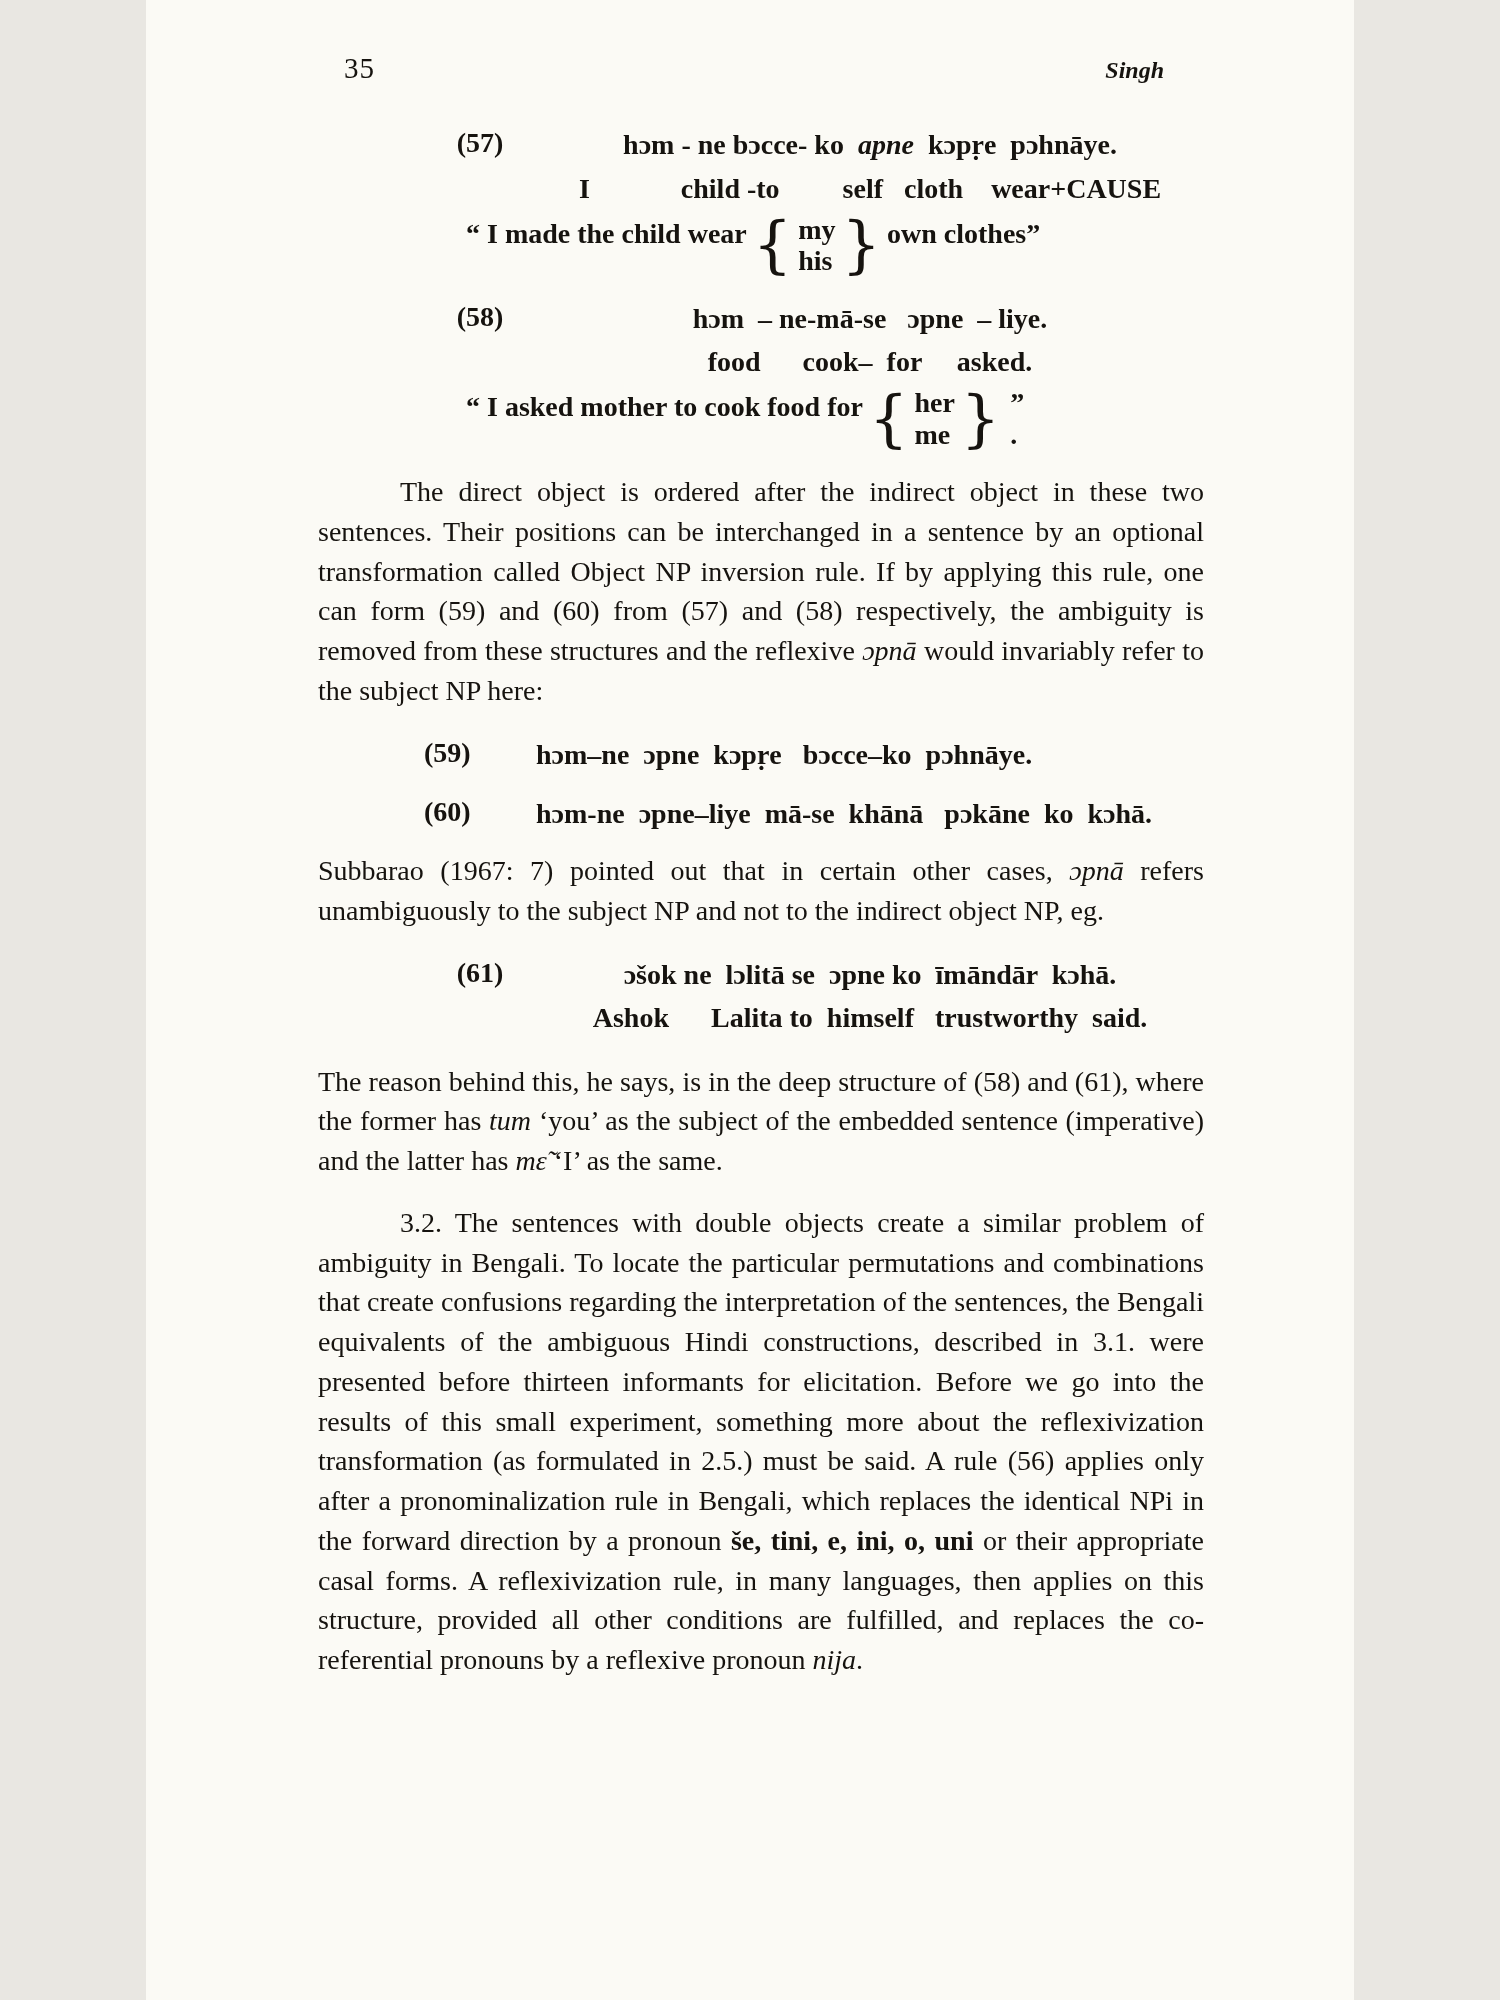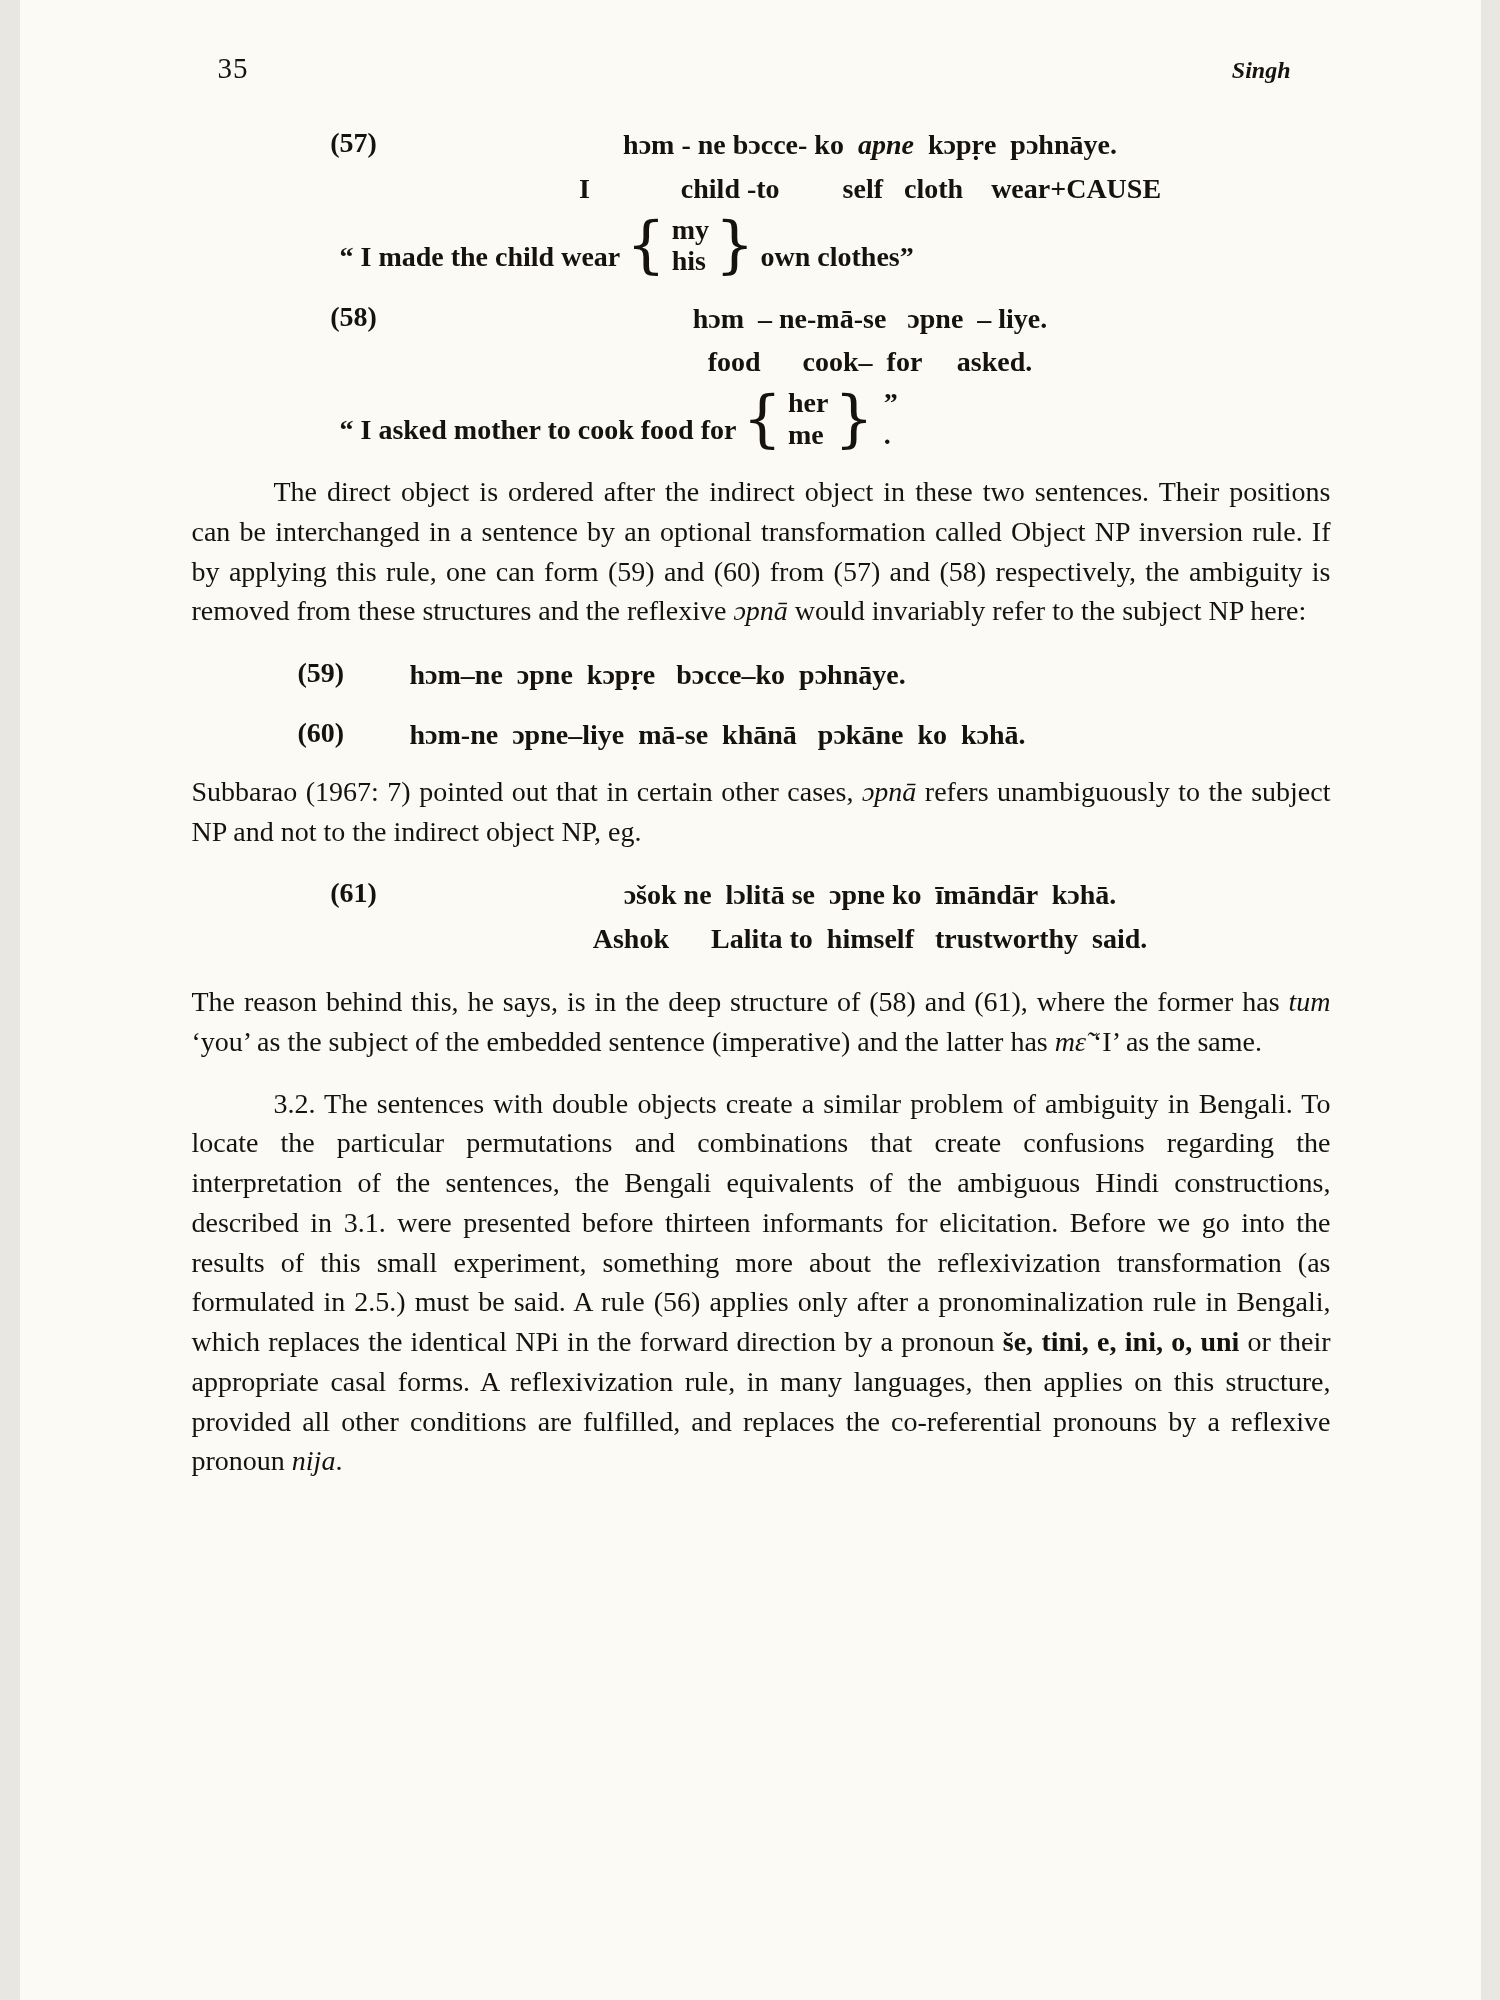--- a/index.html
+++ b/index.html
@@ -2,21 +2,21 @@
 <html><head>
 <meta charset="utf-8">
 <style>
   html, body {
     margin: 0;
     padding: 0;
     background: #e9e7e2;
   }
   .page {
     position: relative;
-    width: 1461px;
+    width: 1208px;
     min-height: 2000px;
     margin: 0 auto;
     background: #fbfaf5;
     box-sizing: border-box;
     padding: 48px 150px 40px 172px;
     font-family: "Liberation Serif", serif;
     color: #16130f;
     font-size: 28px;
     line-height: 1.42;
   }
@@ -34,21 +34,21 @@
     font-weight: bold;
   }
   .ex-row { display: flex; align-items: flex-start; text-align: center; }
   .ex-label { flex: 0 0 112px; }
   .ex-body { flex: 1 1 auto; }
   .pre-line { white-space: pre; line-height: 1.55; }
   .it { font-style: italic; }
 
   .trans {
     display: flex;
-    align-items: flex-end;
+    align-items: flex-start;
     margin-top: 4px;
     margin-left: 42px;
     font-weight: bold;
   }
   .brace-group { display: inline-flex; align-items: center; margin: 0 6px; }
   .brace { font-size: 62px; font-weight: normal; line-height: 0.9; font-family: "DejaVu Serif", serif; }
   .opts { display: inline-flex; flex-direction: column; line-height: 1.12; padding: 0 6px; align-items: flex-start; }
   .tail { display: inline-flex; flex-direction: column; line-height: 1.12; padding-left: 4px; align-items: flex-start; }
 
   .ex-line {

